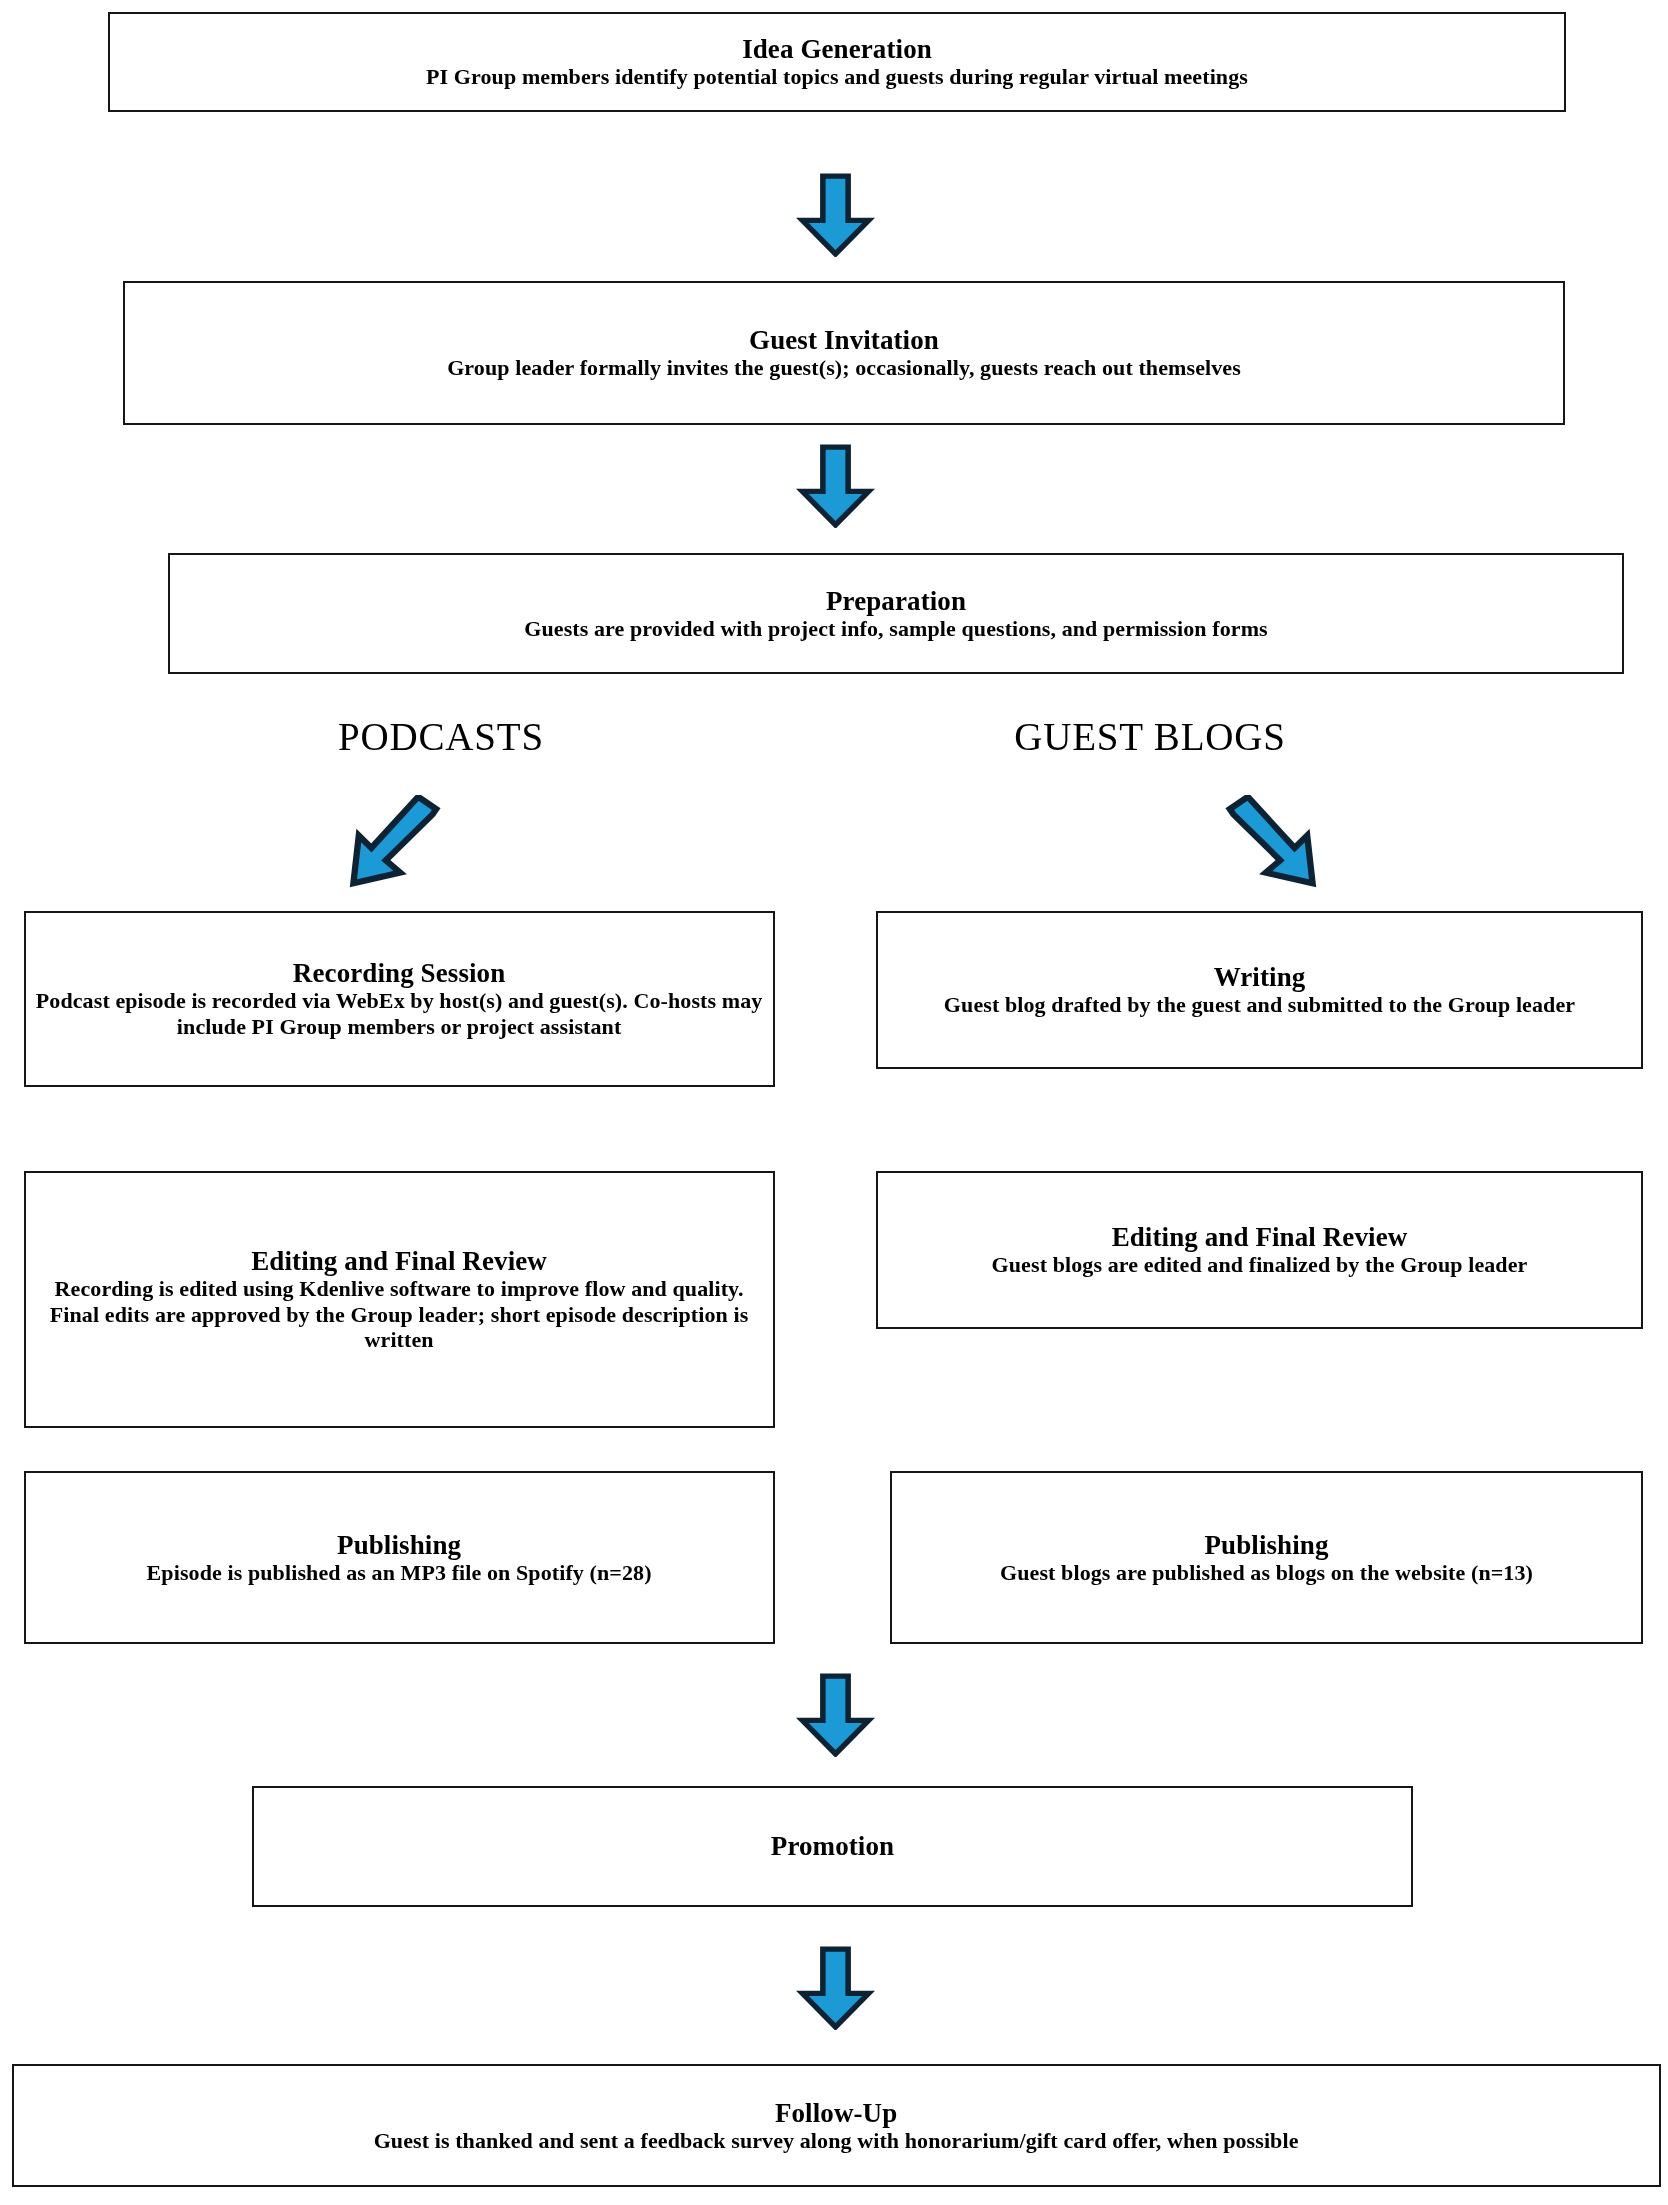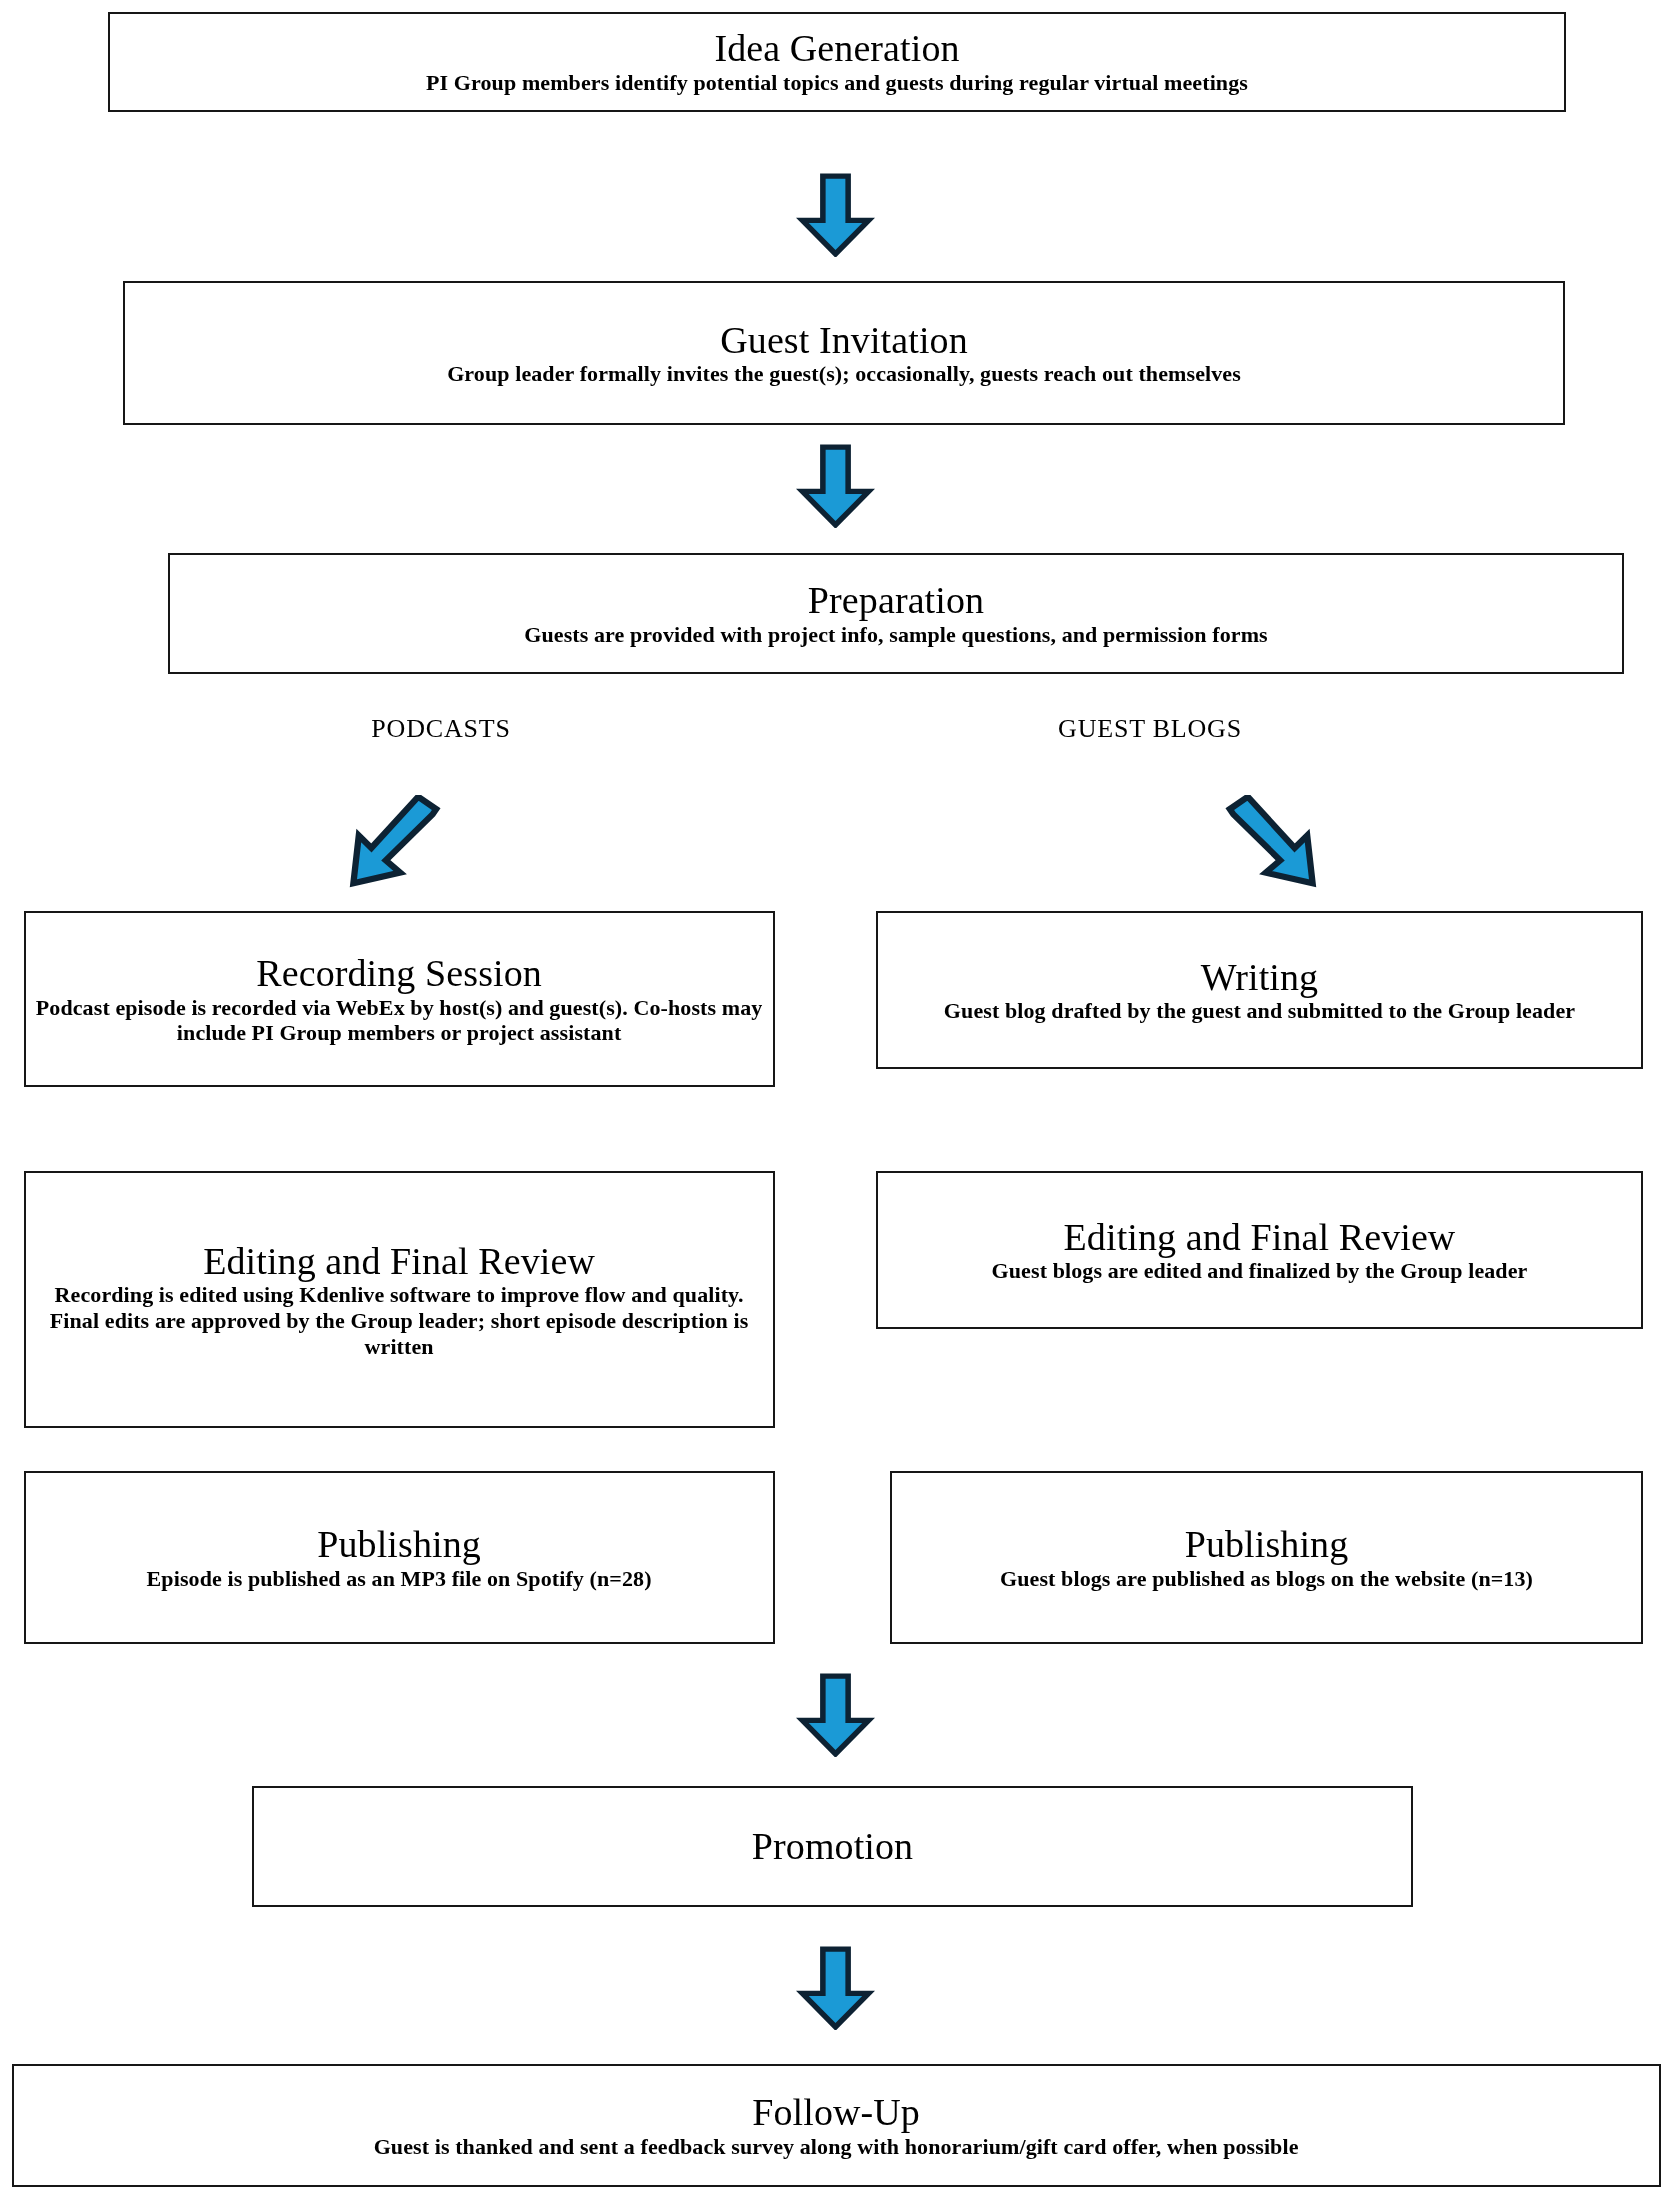--- a/index.html
+++ b/index.html
@@ -28,37 +28,37 @@
     border: 2.6px solid #161616;
     background: #ffffff;
     display: flex;
     flex-direction: column;
     align-items: center;
     justify-content: center;
     text-align: center;
     padding: 5.3px 9.5px;
   }
   .flow-box .bx-title {
-    font-weight: normal;
-    font-size: 38px;
+    font-weight: bold;
+    font-size: 27px;
     line-height: 1.12;
     letter-spacing: 0.1px;
     white-space: nowrap;
   }
   .flow-box .bx-desc {
     font-weight: bold;
     font-size: 22px;
     line-height: 1.17;
     letter-spacing: 0.1px;
   }
 
   
   .branch-label {
     position: absolute;
-    font-size: 26px;
+    font-size: 39px;
     font-weight: normal;
     letter-spacing: 0.8px;
     white-space: nowrap;
     text-align: center;
   }
 
   
   .arrow {
     position: absolute;
   }

